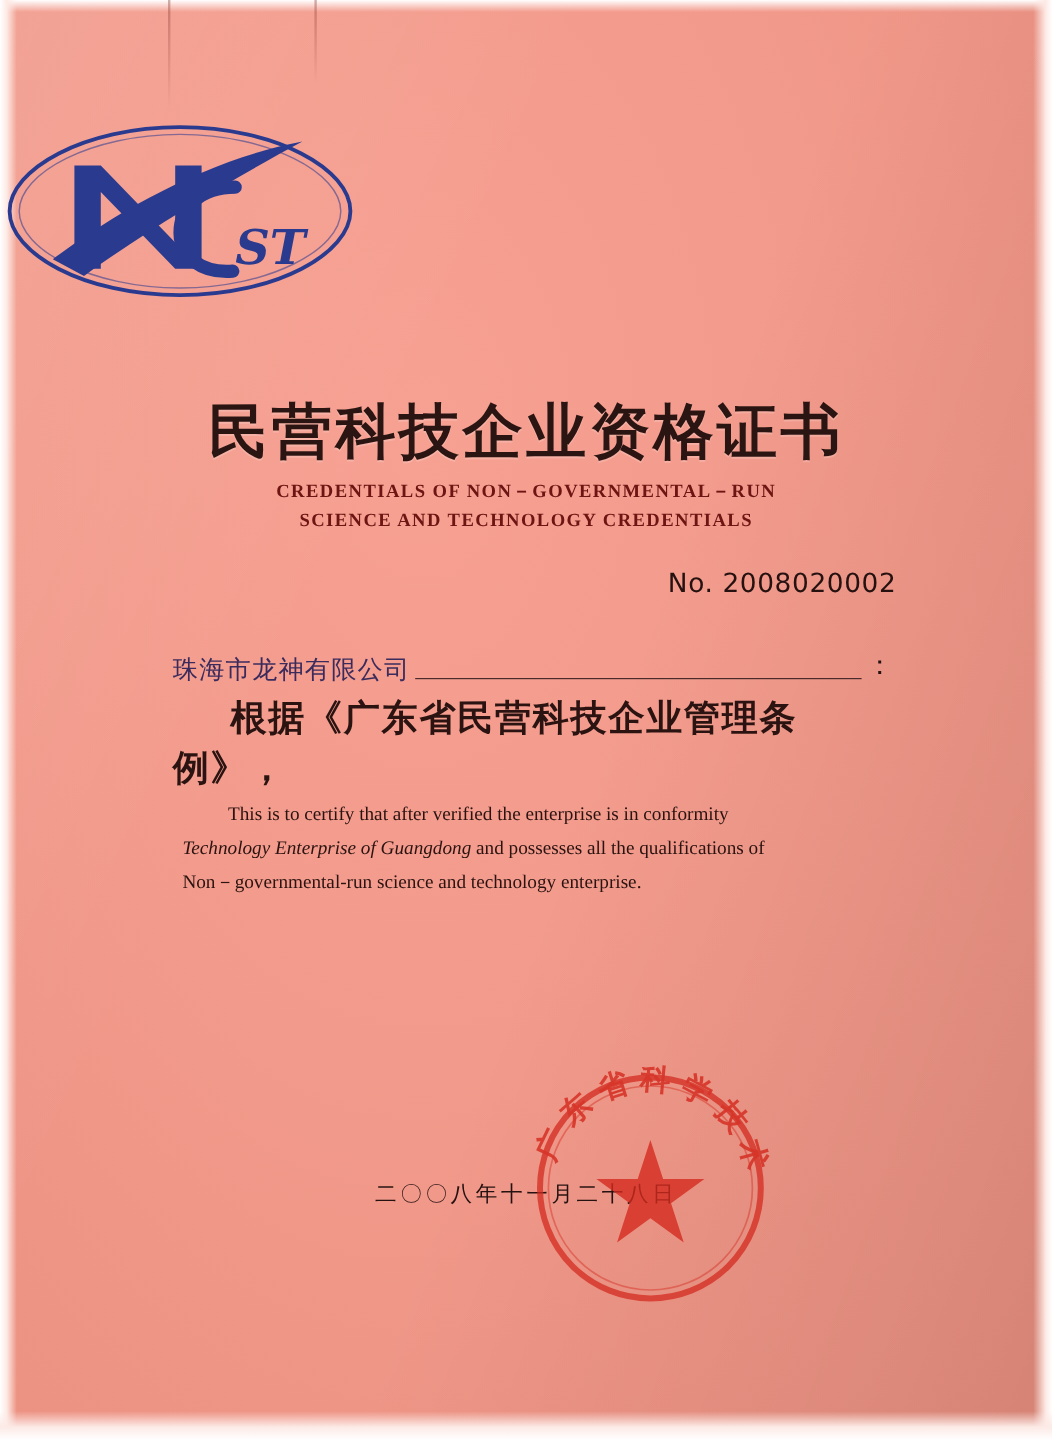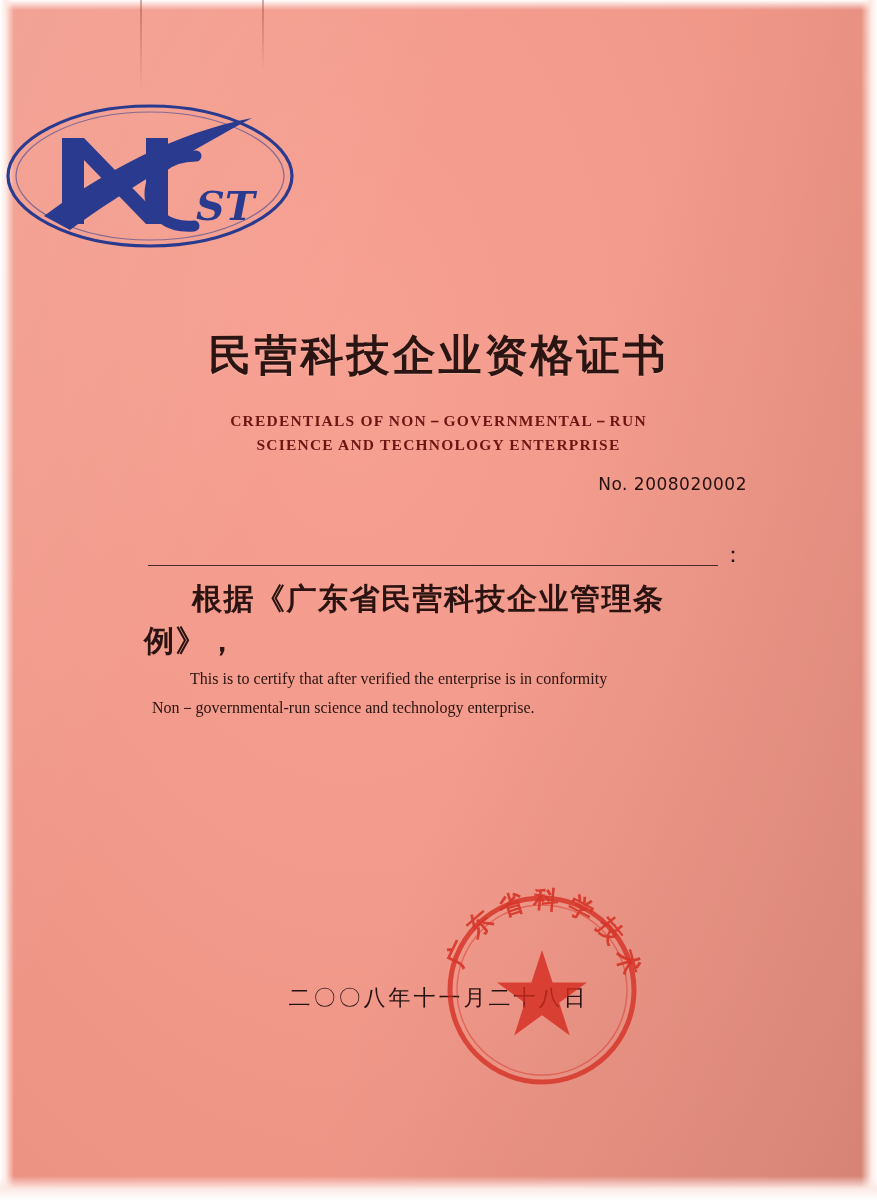--- a/index.html
+++ b/index.html
@@ -80,46 +80,46 @@
   #logo-svg { display: block; }
 
   
   #title-cn {
     position: absolute;
     top: 327px;
     left: 0; right: 0;
     text-align: center;
     font-family: "DejaVu Sans", sans-serif;
     font-weight: bold;
-    font-size: 43px;
+    font-size: 50px;
     letter-spacing: 3px;
     color: #2b1512;
     text-shadow: 0 1px 0 rgba(255,255,255,0.18);
   }
   #title-en {
     position: absolute;
-    top: 409px;
+    top: 398px;
     left: 0; right: 0;
     text-align: center;
     font-family: "Liberation Serif", serif;
     font-weight: bold;
     font-size: 15.5px;
     line-height: 24px;
     letter-spacing: 1.2px;
     color: #6d1512;
   }
   #title-en .en-line2 { display: block; }
 
   
   #serial-no {
     position: absolute;
     top: 474px;
     right: 130px;
     font-family: "DejaVu Sans", sans-serif;
-    font-size: 17px;
+    font-size: 22px;
     letter-spacing: 0.5px;
     color: #241110;
   }
 
   
   #recipient-row {
     position: absolute;
     top: 540px;
     left: 144px;
     width: 600px;
@@ -178,21 +178,21 @@
   #body-en .en-b1 { text-indent: 38px; }
   #body-en i { font-style: italic; }
 
   
   #issue-date {
     position: absolute;
     top: 983px;
     left: 0; right: 0;
     text-align: center;
     font-family: Liberation Serif, serif;
-    font-size: 22px;
+    font-size: 18px;
     letter-spacing: 3px;
     color: #241110;
   }
 
   
   #seal {
     position: absolute;
     left: 430px;
     top: 878px;
     width: 224px;
@@ -228,36 +228,38 @@
       <path d="M196 60 C 166 60, 150 78, 150 98 C 150 118, 168 132, 194 130" fill="none" stroke="#2a3b8f" stroke-width="11" stroke-linecap="round"></path>
 
       <text x="196" y="124" font-family="DejaVu Serif, serif" font-size="40" font-style="italic" font-weight="bold" fill="#2a3b8f">ST</text>
     </svg>
   </div>
 
   <div id="title-cn">民营科技企业资格证书</div>
 
   <div id="title-en">
     <span class="en-line1">CREDENTIALS OF NON－GOVERNMENTAL－RUN</span>
-    <span class="en-line2">SCIENCE AND TECHNOLOGY ENTERPRISE</span>
+    <span class="en-line2">SCIENCE AND TECHNOLOGY CREDENTIALS</span>
   </div>
 
   <div id="serial-no">No. 2008020002</div>
 
   <div id="recipient-row">
+    <span id="recipient-name">珠海市龙神有限公司</span>
     <span id="recipient-underline"></span>
     <span id="recipient-colon">：</span>
   </div>
 
   <div id="body-cn">
     <span class="cn-line1">根据《广东省民营科技企业管理条例》，</span>
   </div>
 
   <div id="body-en">
     <div class="en-b1">This is to certify that after verified the enterprise is in conformity</div>
+    <div><i>Technology Enterprise of Guangdong</i><span> and possesses all the qualifications of</span></div>
     <div>Non－governmental-run science and technology enterprise.</div>
   </div>
 
   <div id="issue-date">二〇〇八年十一月二十八日</div>
 
   <div id="seal">
     <svg width="224" height="224" viewBox="0 0 224 224">
       <defs>
         <path id="sealArc" d="M 112,112 m -84,0 a 84,84 0 1,1 168,0 a 84,84 0 1,1 -168,0"></path>
         <path id="sealArcText" d="M 30,112 a 82,82 0 1,1 164,0"></path>

